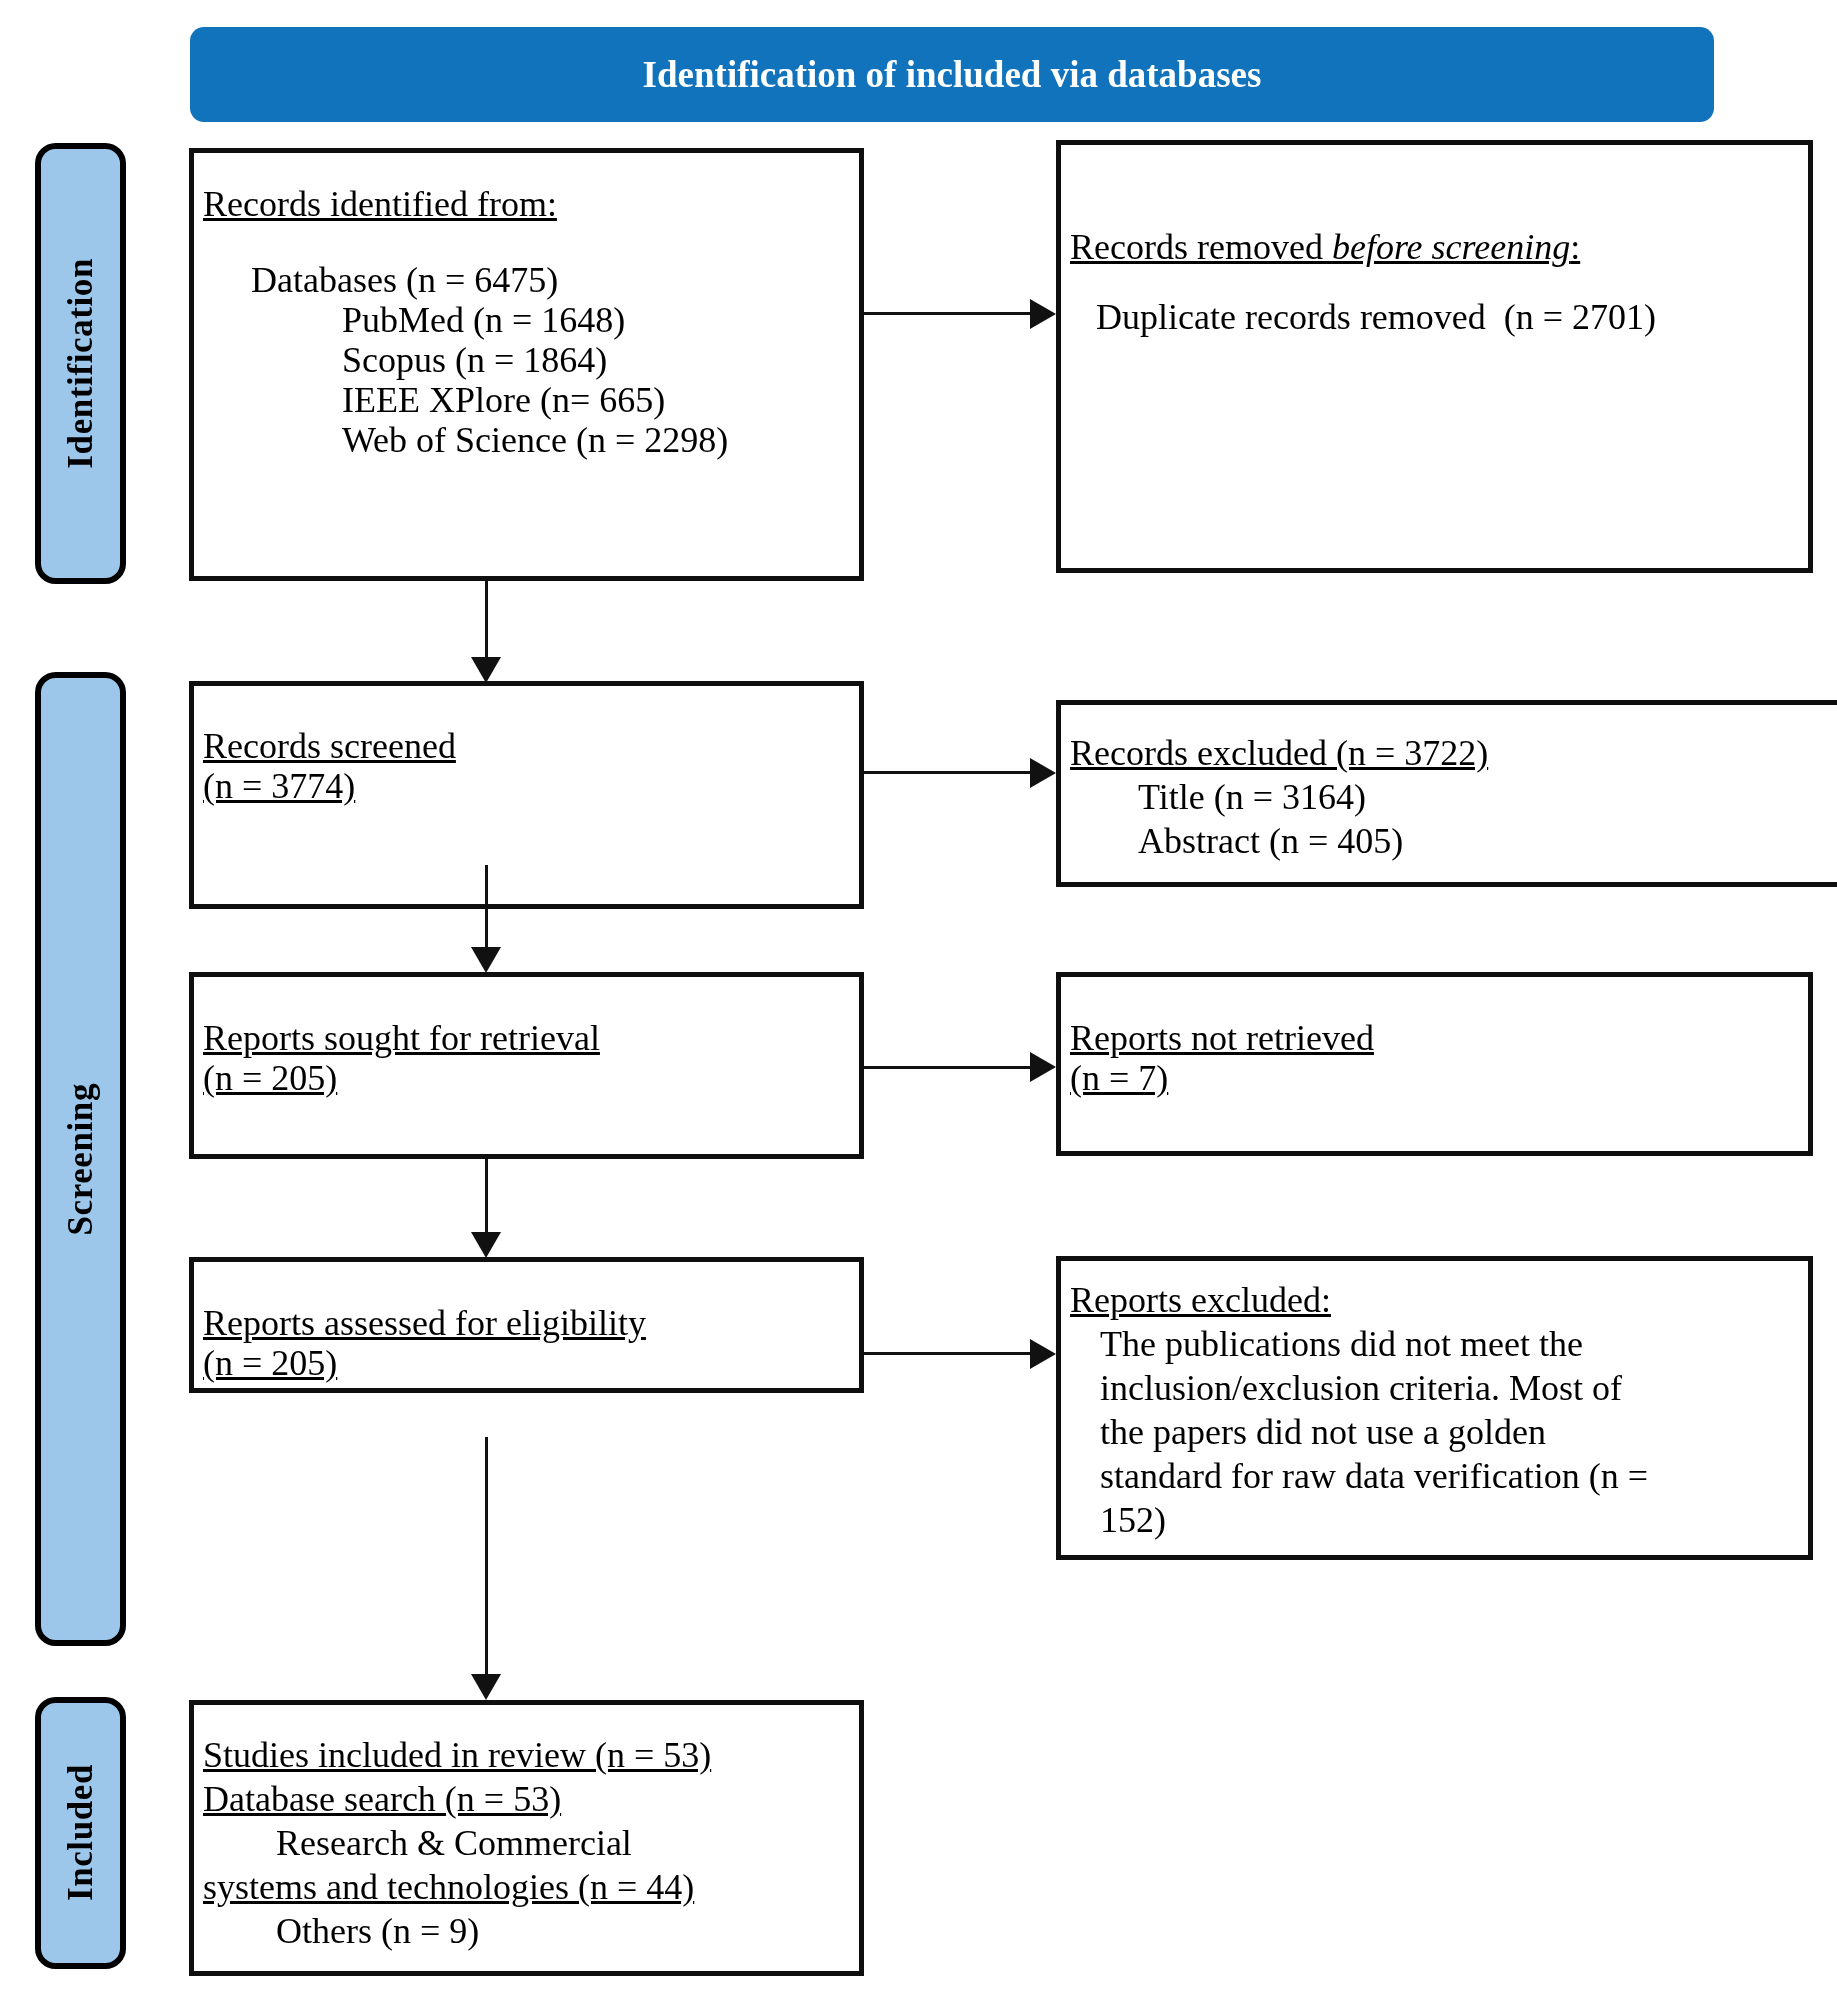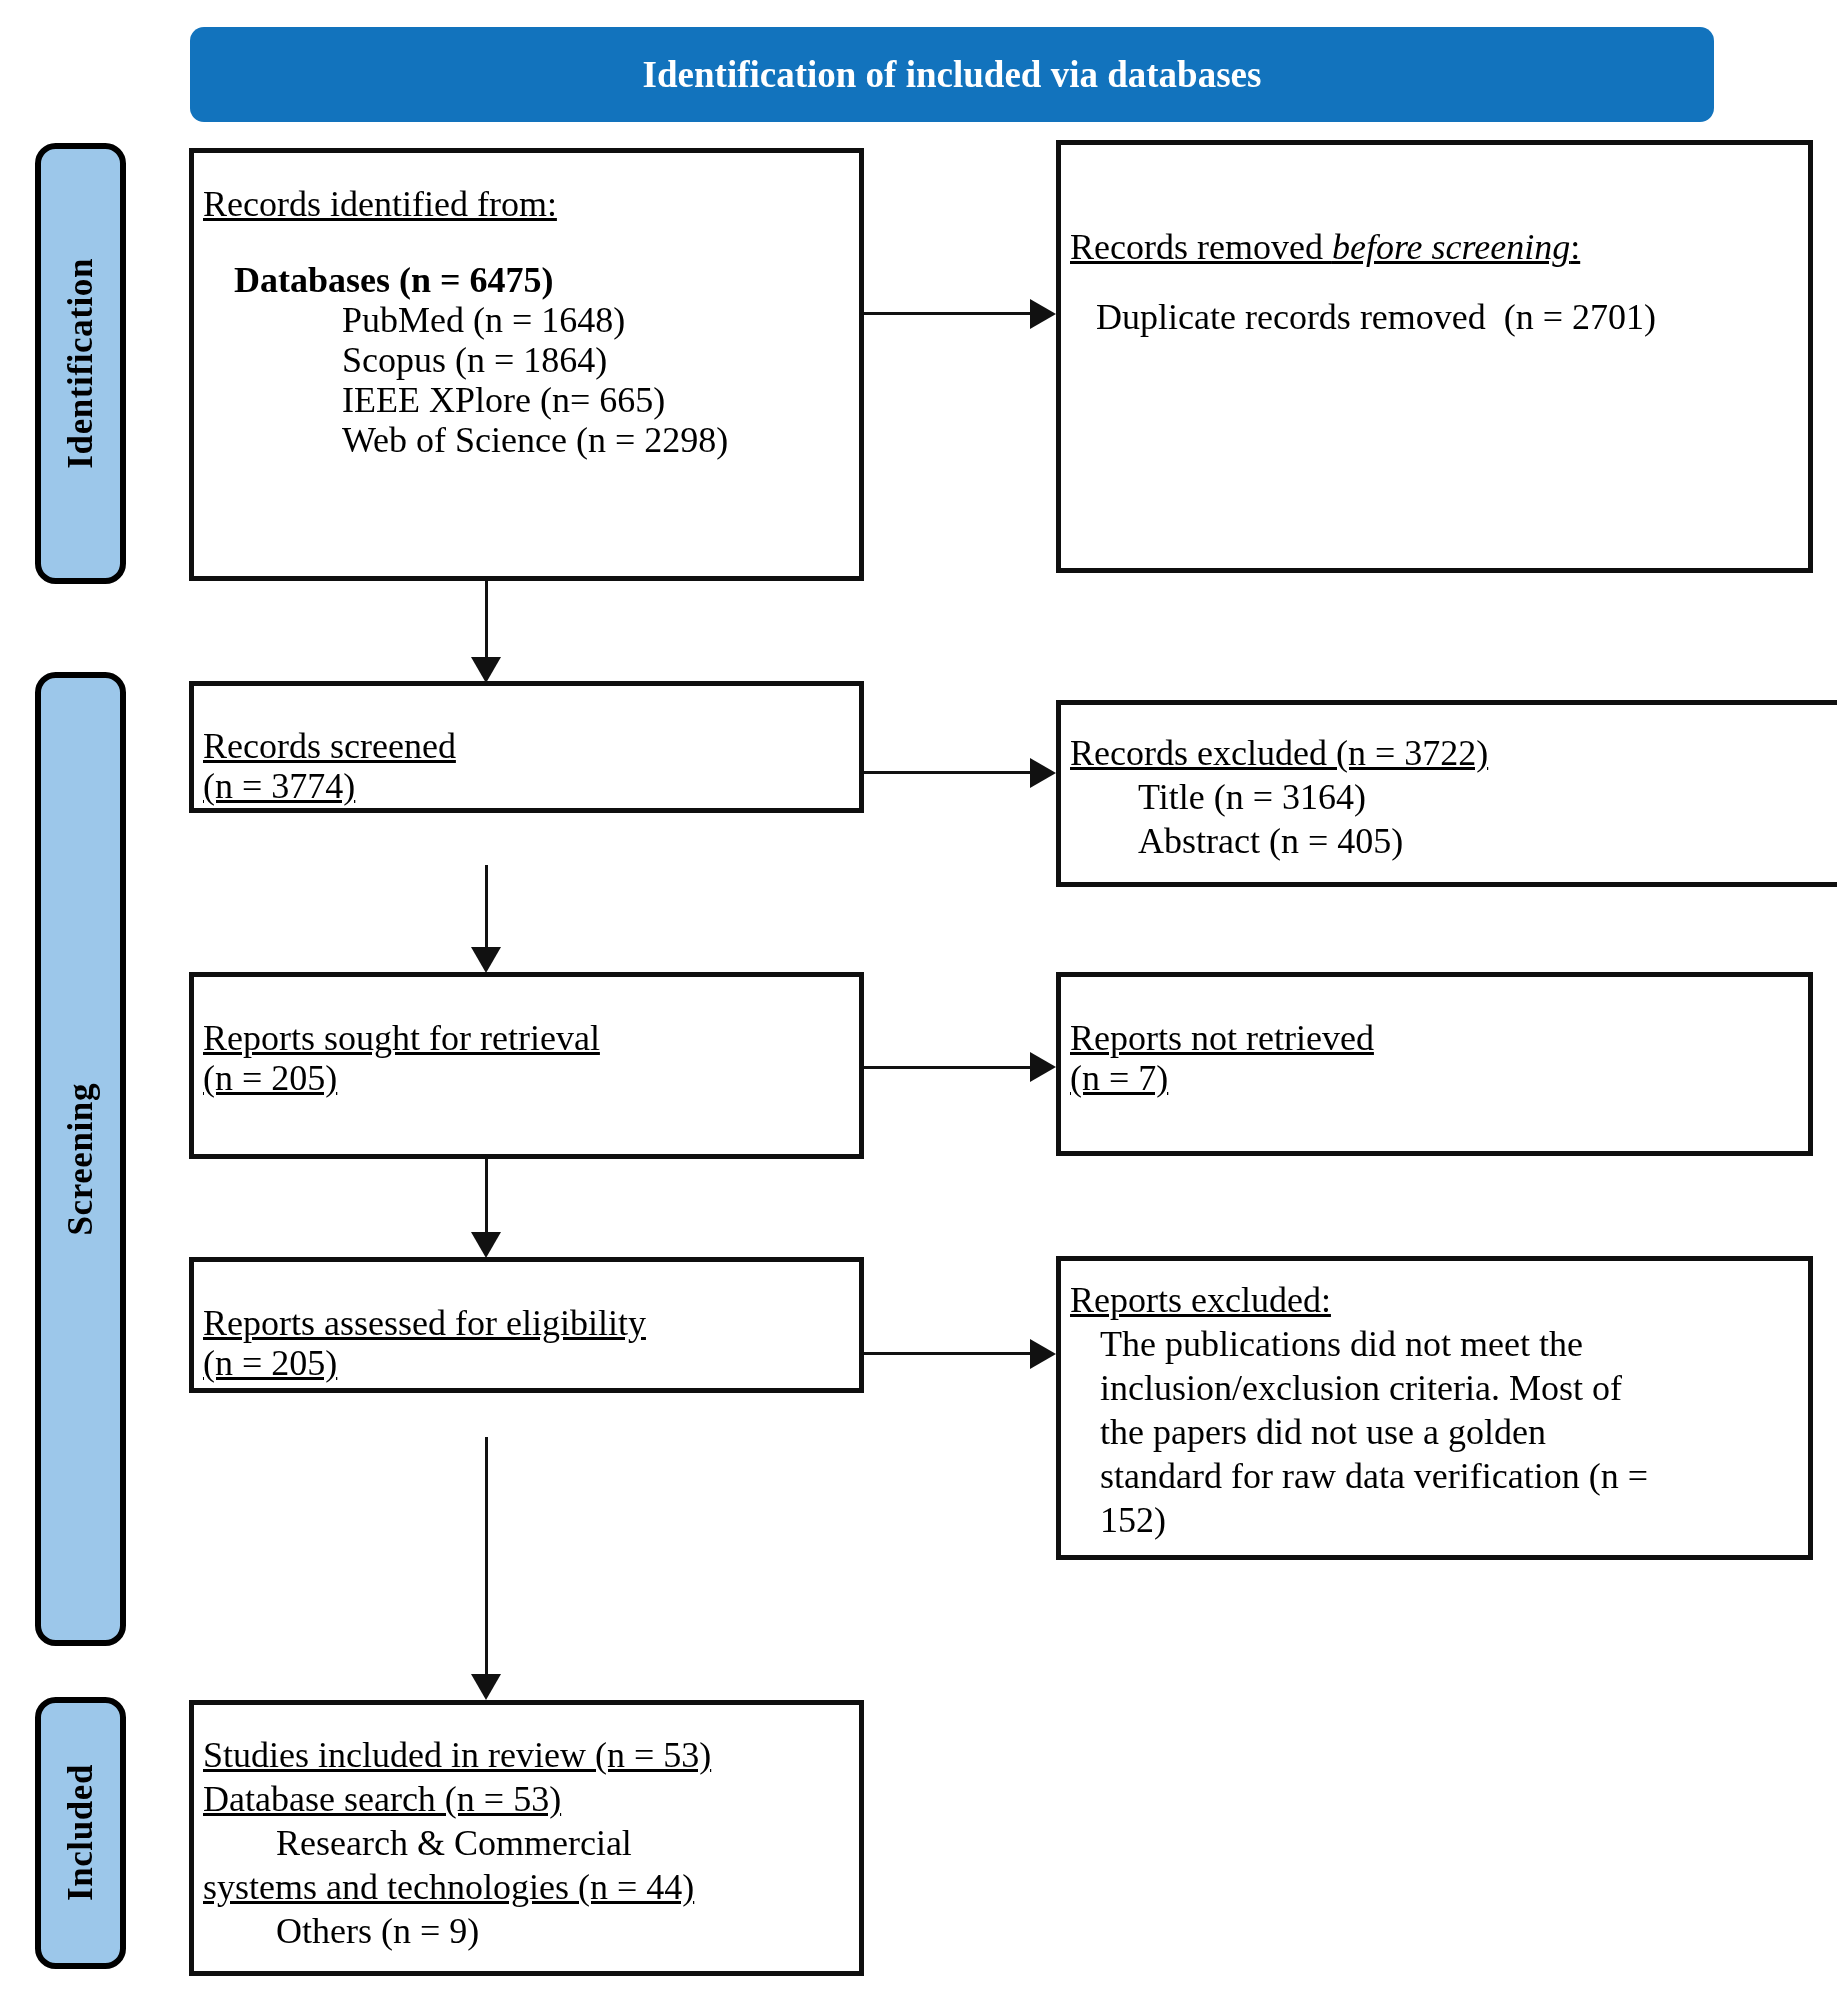--- a/index.html
+++ b/index.html
@@ -50,33 +50,33 @@
     position:absolute;
     background:#fff;
     border:5.8px solid var(--border);
     box-sizing:border-box;
     font-size:36px;line-height:40px;
   }
   .fbox .line{white-space:pre;}
   .lh68{line-height:44px;}
   .box-identified{left:189px;top:148px;width:675px;height:433px;padding-top:31px;}
   .box-removed{left:1056px;top:140px;width:757px;height:433px;padding-top:82px;}
-  .box-screened{left:189px;top:681px;width:675px;height:132px;padding-top:40px;}
+  .box-screened{left:189px;top:681px;width:675px;height:228px;padding-top:40px;}
   .box-excluded-records{left:1056px;top:700px;width:793px;height:187px;padding-top:26px;}
   .box-sought{left:189px;top:972px;width:675px;height:187px;padding-top:41px;}
   .box-notretrieved{left:1056px;top:972px;width:757px;height:184px;padding-top:41px;}
   .box-assessed{left:189px;top:1257px;width:675px;height:136px;padding-top:41px;}
   .box-excluded-reports{left:1056px;top:1256px;width:757px;height:304px;padding-top:16.7px;}
   .box-included{left:189px;top:1700px;width:675px;height:276px;padding-top:28px;}
   .m14{margin-left:9px;text-decoration:underline;}
   .m55{margin-left:35px;}
   .m60{margin-left:39px;}
   .m120{margin-left:77px;}
   .m128{margin-left:82px;}
-  .m145{margin-left:40px;font-weight:bold;}
+  .m145{margin-left:57px;}
   .m230{margin-left:148px;}
   .sp56{height:36px;}
   .sp46{height:30px;}
   .it{font-style:italic;}
   
   .vline{position:absolute;left:485px;width:3.2px;background:#111;}
   .vhead{
     position:absolute;left:471px;width:0;height:0;
     border-left:15px solid transparent;border-right:15px solid transparent;
     border-top:26px solid #111;

